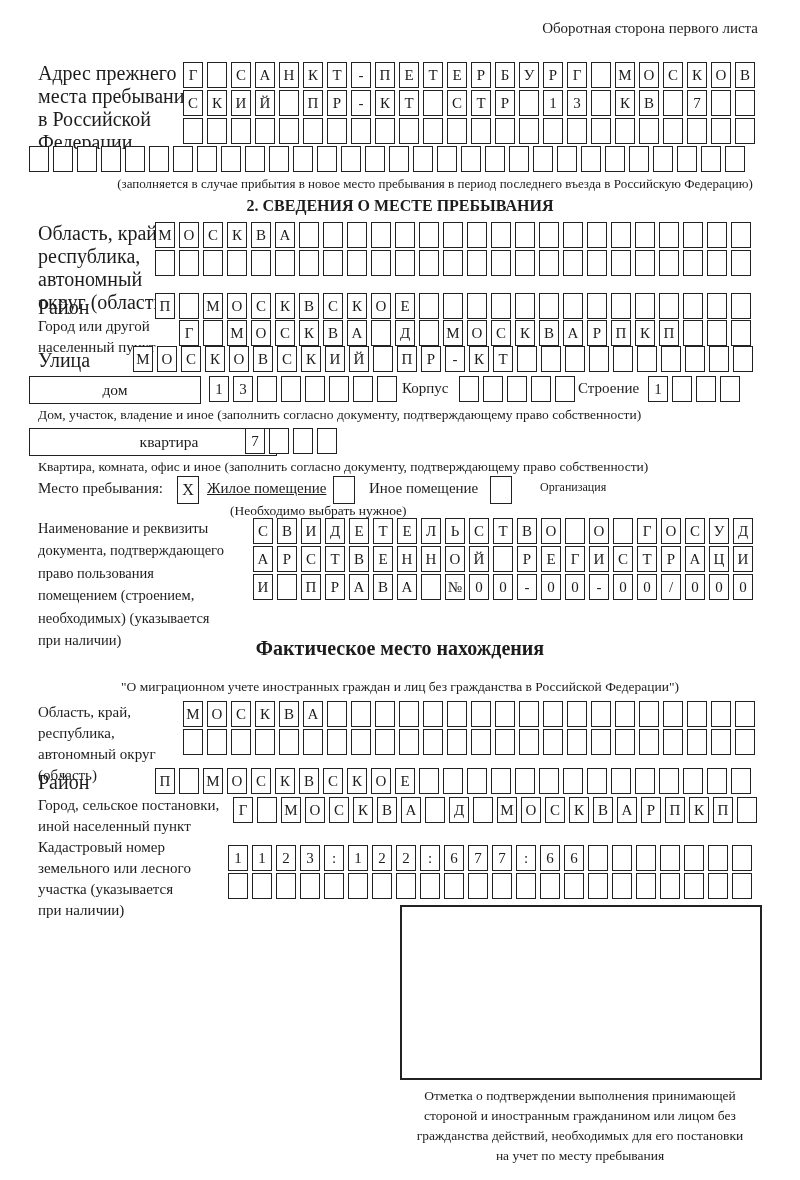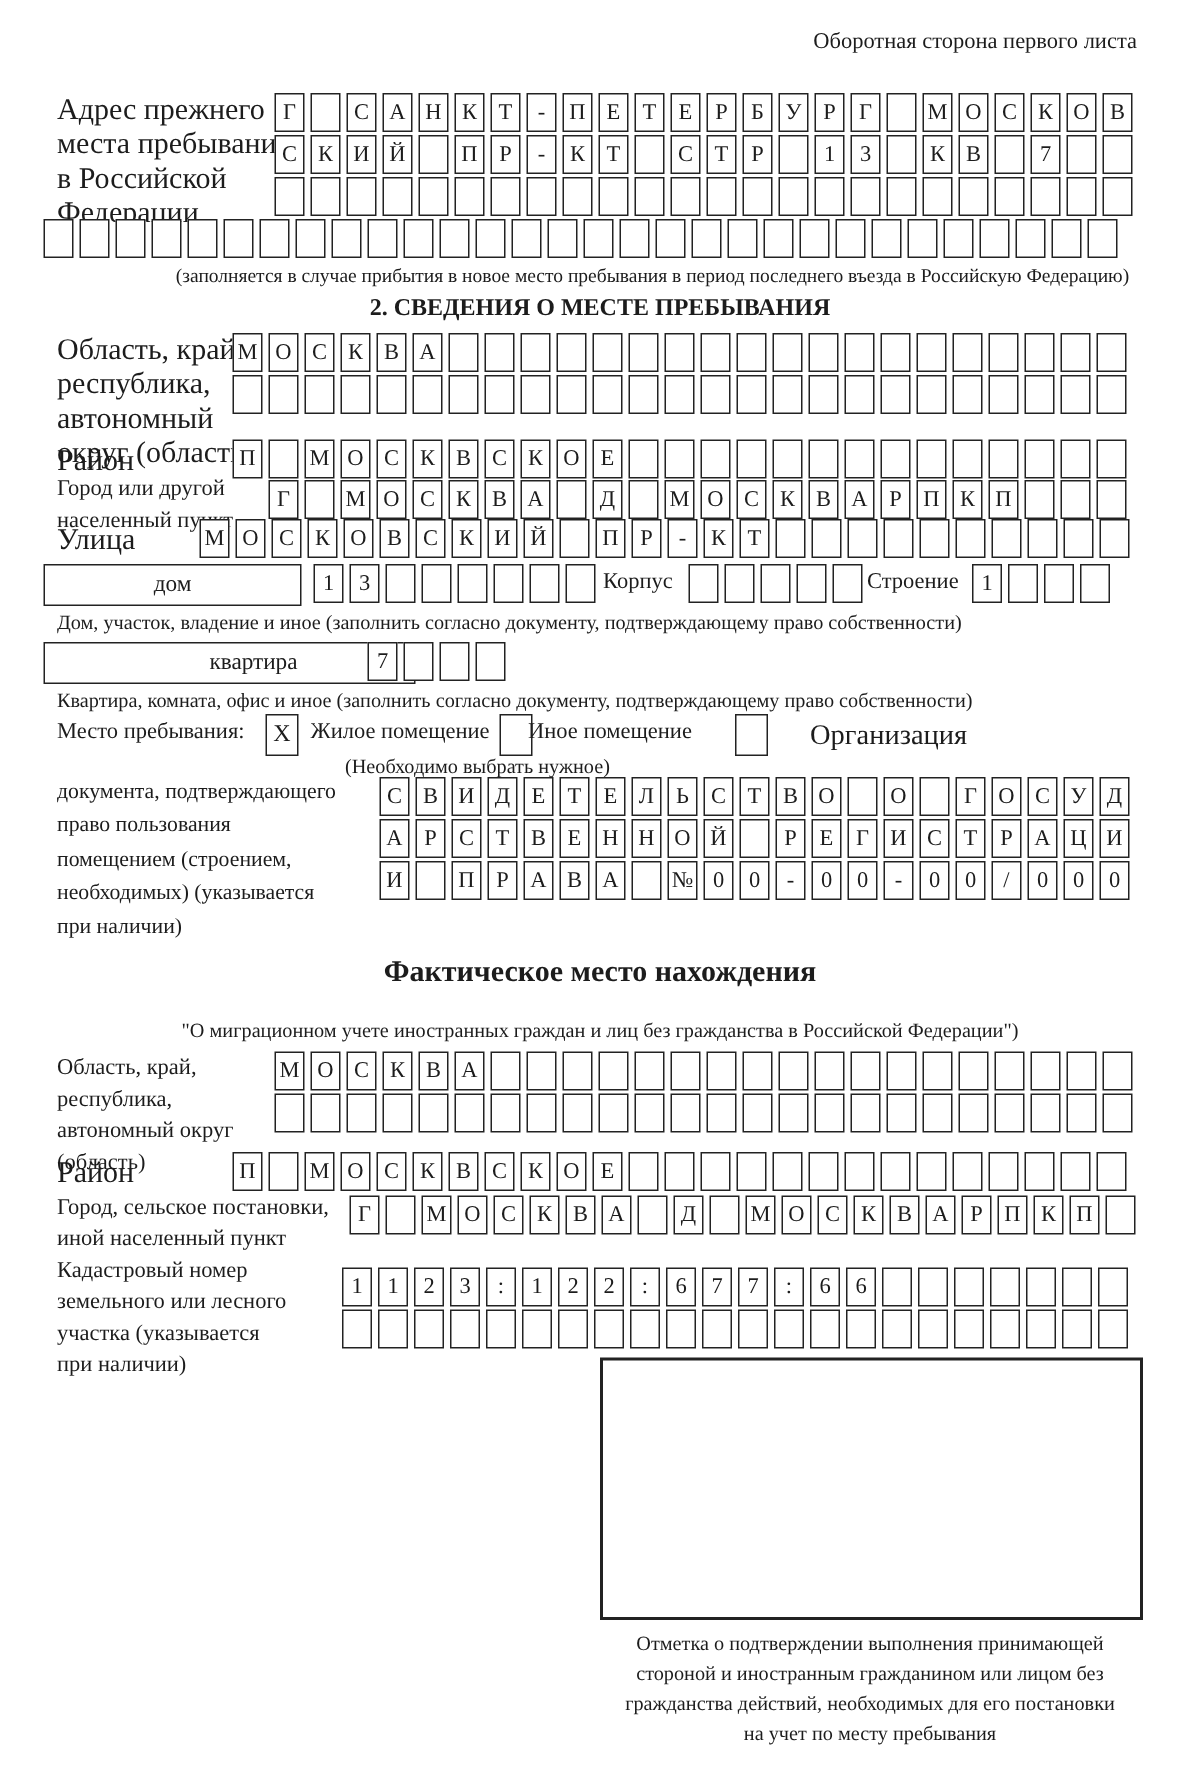--- a/index.html
+++ b/index.html
@@ -335,28 +335,29 @@
   <div class="abs row" style="left:245px;top:428px;">
       <div class="cbox">7</div>
       <div class="cbox"></div>
       <div class="cbox"></div>
       <div class="cbox"></div>
     </div>
   <div class="abs cap135" style="left:38px;top:459px;">Квартира, комната, офис и иное (заполнить согласно документу, подтверждающему право собственности)</div>
 
   <div class="abs" style="left:38px;top:480px;font-size:15px;">Место пребывания:</div>
   <div class="abs chk" style="left:177px;top:476px;">X</div>
-  <div class="abs" style="left:207px;top:480px;font-size:15px;">Жилое помещение</div>
+  <div class="abs" style="left:207px;top:480px;font-size:15px;text-decoration:underline;">Жилое помещение</div>
   <div class="abs chk" style="left:333px;top:476px;"></div>
-  <div class="abs" style="left:352px;top:480px;font-size:15px;">Иное помещение</div>
+  <div class="abs" style="left:369px;top:480px;font-size:15px;">Иное помещение</div>
   <div class="abs chk" style="left:490px;top:476px;"></div>
-  <div class="abs" style="left:540px;top:480px;font-size:19px;">Организация</div>
+  <div class="abs" style="left:540px;top:480px;font-size:12px;">Организация</div>
   <div class="abs cap135" style="left:230px;top:503px;">(Необходимо выбрать нужное)</div>
 
   <div class="abs lbl22" style="left:38px;top:517px;">
+      <div>Наименование и реквизиты</div>
       <div>документа, подтверждающего</div>
       <div>право пользования</div>
       <div>помещением (строением,</div>
       <div>необходимых) (указывается</div>
       <div>при наличии)</div>
     </div>
   <div class="abs row" style="left:253px;top:518px;">
       <div class="cbox">С</div>
       <div class="cbox">В</div>
       <div class="cbox">И</div>

